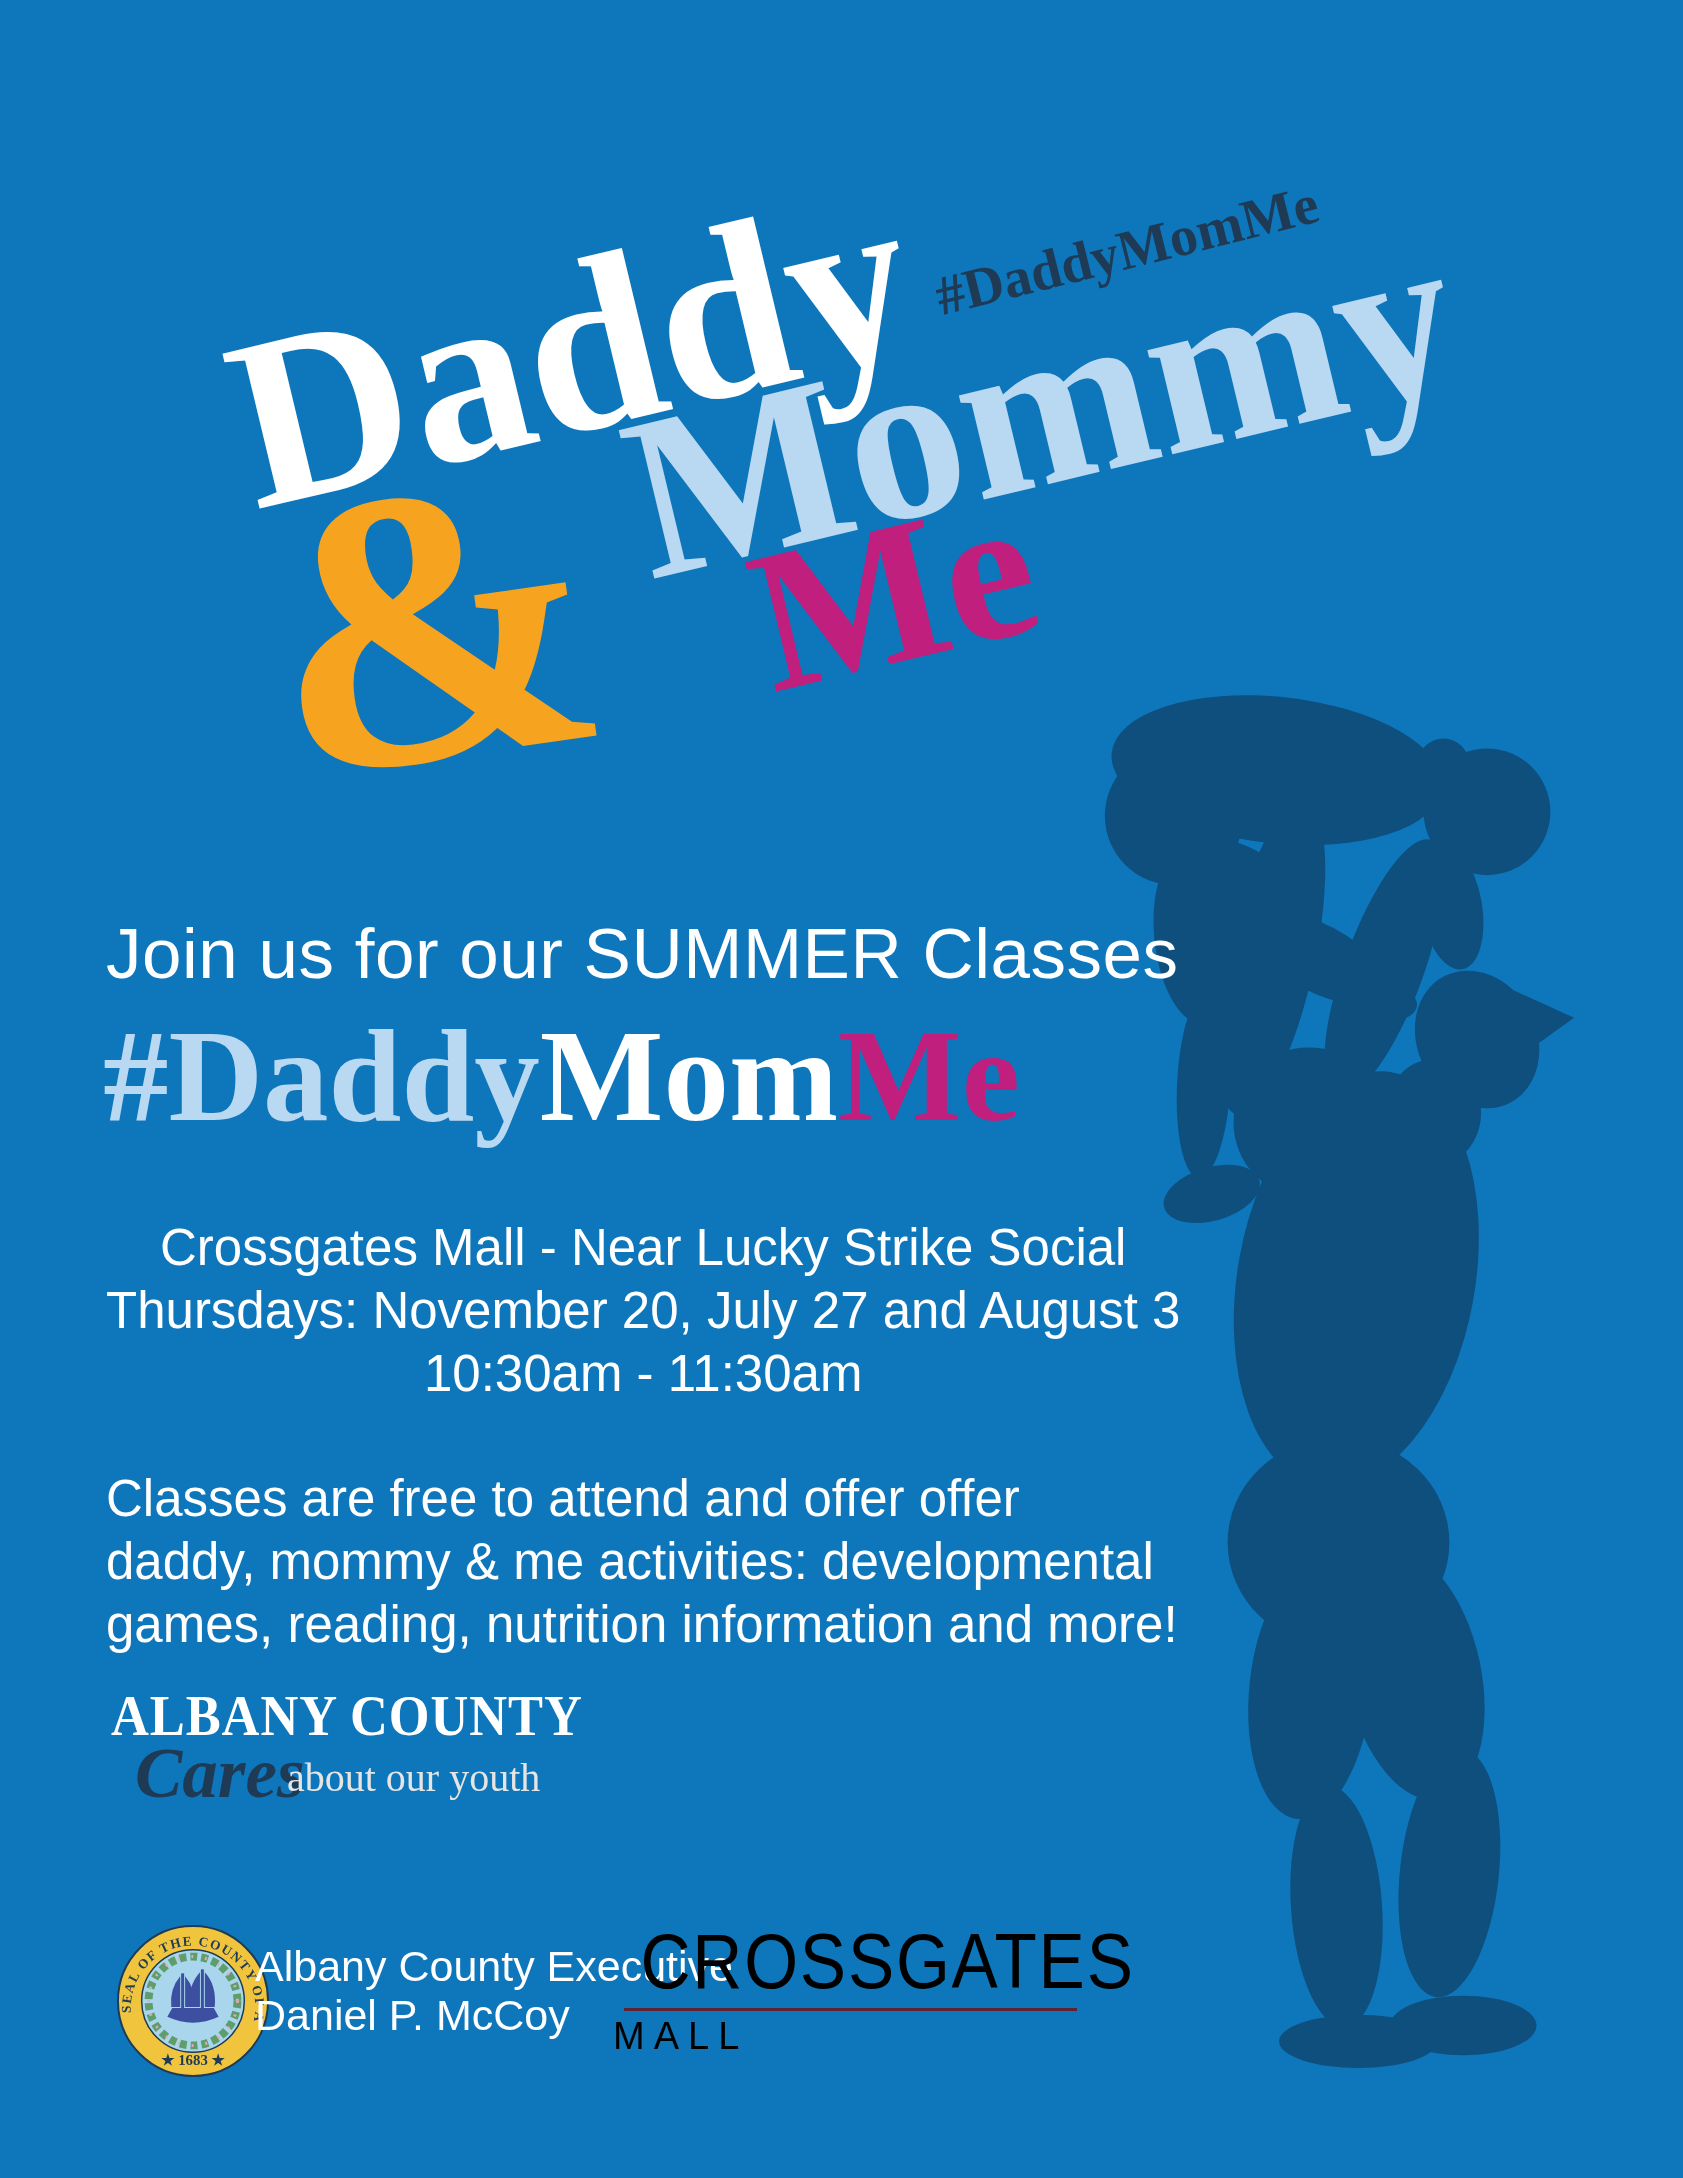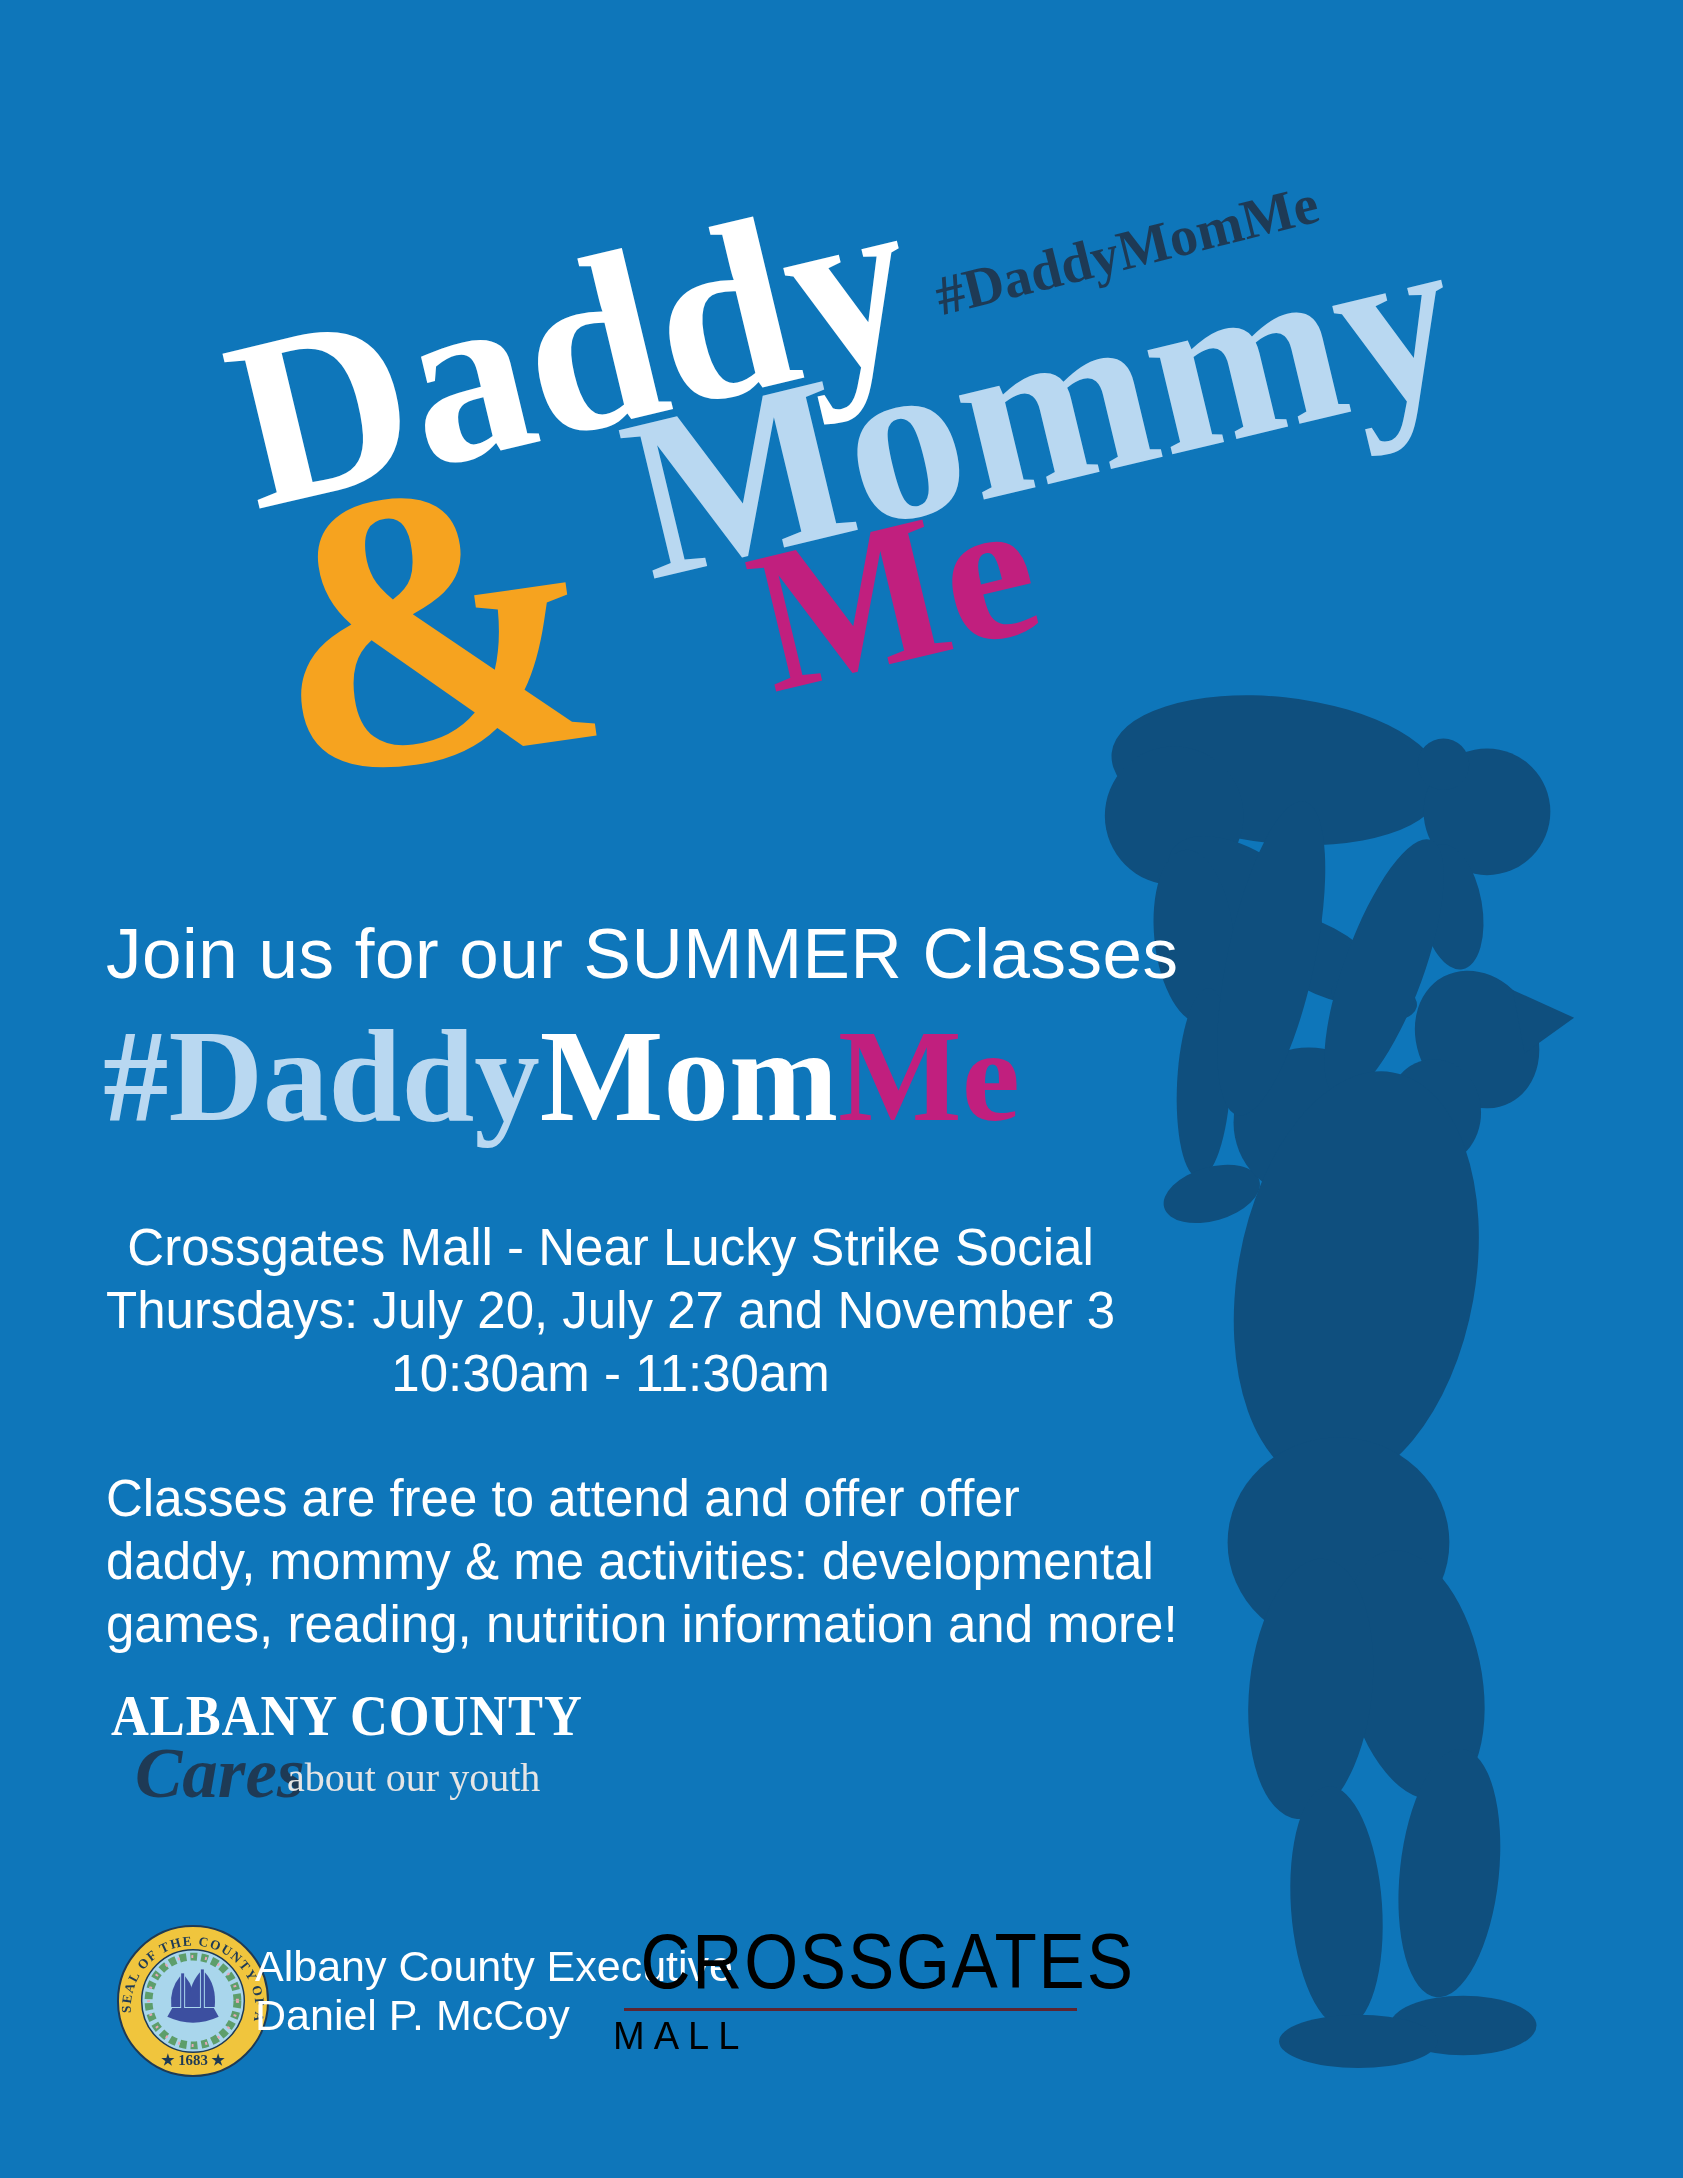--- a/index.html
+++ b/index.html
@@ -89,21 +89,21 @@
   <div class="hd hd-amp">&amp;</div>
   <div class="hd hd-me">Me</div>
 
   <div class="join">Join us for our SUMMER Classes</div>
   <div class="bigtag">
     <span class="c-lblue">#Daddy</span><span class="c-white">Mom</span><span class="c-magenta">Me</span>
   </div>
 
   <div class="para details">
     <div>Crossgates Mall - Near Lucky Strike Social</div>
-    <div>Thursdays: July 20, July 27 and November 3</div>
+    <div>Thursdays: November 20, July 27 and August 3</div>
     <div>10:30am - 11:30am</div>
   </div>
 
   <div class="para desc">
     <div>Classes are free to attend and offer offer</div>
     <div>daddy, mommy &amp; me activities: developmental</div>
     <div>games, reading, nutrition information and more!</div>
   </div>
 
   <div class="cares-title">ALBANY COUNTY</div>

